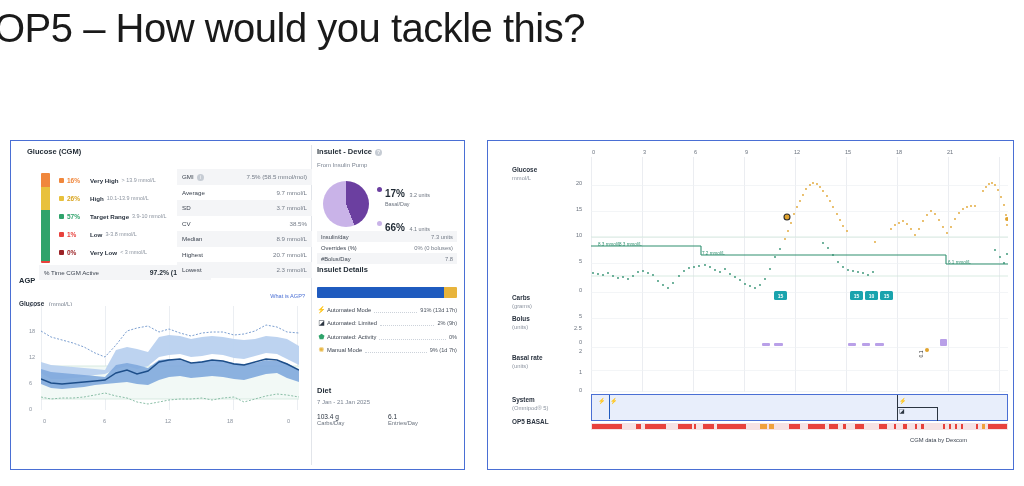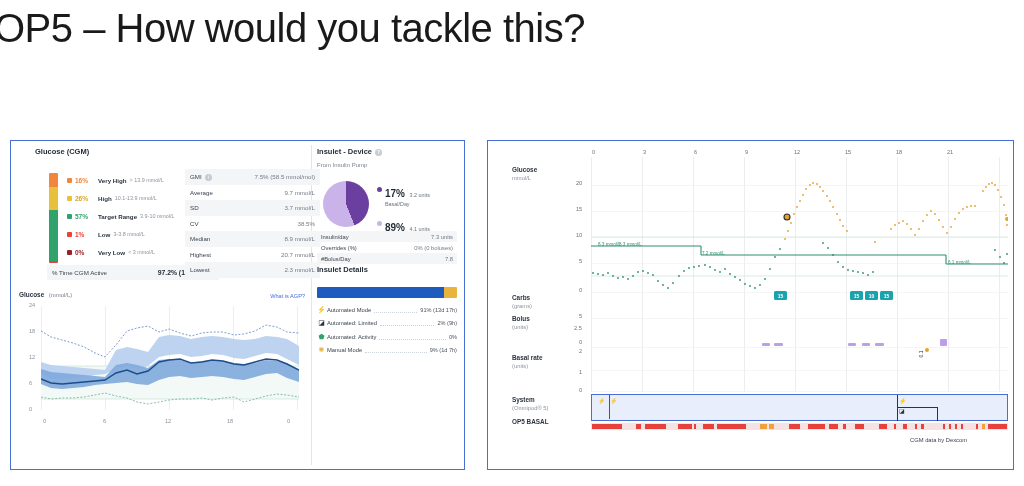--- a/index.html
+++ b/index.html
@@ -11,21 +11,21 @@
   #left-card{left:10px;top:140px;width:455px;height:330px;}
   #right-card{left:487px;top:140px;width:527px;height:330px;}
 
   .pane{position:absolute;box-sizing:border-box;}
   .divider-v{position:absolute;top:4px;bottom:4px;width:1px;background:#e2e5ea;}
 
   h3.sec{font-size:7.5px;font-weight:bold;color:#1f2933;margin:0;}
   .sub{font-size:6px;color:#7b8492;}
 
   
-  #glucose-pane{left:24px;top:6px;width:290px;}
+  #glucose-pane{left:16px;top:6px;width:290px;}
   .bar-col{position:absolute;left:14px;top:26px;width:9px;height:90px;border-radius:1px;overflow:hidden;display:flex;flex-direction:column;}
   .legend{position:absolute;left:32px;top:24px;width:150px;}
   .legend-row{height:18px;display:flex;align-items:center;gap:3px;}
   .sw{width:5px;height:5px;border-radius:1px;display:inline-block;}
   .pct{font-size:6.5px;font-weight:bold;width:20px;}
   .lname{font-size:6.2px;font-weight:bold;color:#2b3440;}
   .lrange{font-size:5.4px;color:#8b939f;}
   #cgm-active{position:absolute;left:12px;top:118px;width:172px;height:15px;background:#f4f5f7;display:flex;align-items:center;justify-content:space-between;padding:0 5px;box-sizing:border-box;}
   #cgm-active .k{font-size:6.2px;color:#3b434f;}
   #cgm-active .v{font-size:6.8px;font-weight:bold;color:#1f2933;}
@@ -168,20 +168,21 @@
         <span class="v">20.7 mmol/L</span>
       </div>
       <div class="mrow">
         <span>Lowest</span>
         <span class="v">2.3 mmol/L</span>
       </div>
     </div>
   </div>
 
   <div class="pane" id="agp-pane">
+    <h3 class="sec">AGP</h3>
     <div style="margin-top:7px;">
       <span style="font-size:6.4px;font-weight:bold;color:#2b3440;">Glucose</span>
       <span class="sub">(mmol/L)</span>
     </div>
     <div id="agp-link">What is AGP?</div>
 
     <div style="position:absolute;left:0;top:30px;width:285px;height:130px;">
       <span class="axis-lab" style="left:10px;top:-4px;">24</span>
       <span class="axis-lab" style="left:10px;top:22px;">18</span>
       <span class="axis-lab" style="left:10px;top:48px;">12</span>
@@ -227,21 +228,21 @@
         <span class="dot" style="background:#6b3fa0"></span>
         <span>
           <span class="ipct">17%</span>
           <span class="iunits">3.2 units</span>
           <div class="isub">Basal/Day</div>
         </span>
       </div>
       <div class="il">
         <span class="dot" style="background:#c9b3e8"></span>
         <span>
-          <span class="ipct">89%</span>
+          <span class="ipct">66%</span>
           <span class="iunits">4.1 units</span>
           <div class="isub">Bolus/Day</div>
         </span>
       </div>
     </div>
 
     <div style="position:absolute;left:0;top:84px;width:140px;">
       <div class="irow">
         <span>Insulin/day</span>
         <span class="v">7.3 units</span>
@@ -288,20 +289,34 @@
       </div>
       <div class="srow">
         <span class="sicon" style="color:#e8b43c">✺</span>
         <span class="sname">Manual Mode</span>
         <span class="dots"></span>
         <span class="sval">9% (1d 7h)</span>
       </div>
     </div>
   </div>
 
+  <div class="pane" id="diet-pane">
+    <h3 class="sec">Diet</h3>
+    <div class="sub" style="margin-top:4px;">7 Jan - 21 Jan 2025</div>
+    <div class="diet-cols">
+      <div class="diet-col">
+        <div class="dval">103.4 g</div>
+        <div class="dlab">Carbs/Day</div>
+      </div>
+      <div class="diet-col">
+        <div class="dval">6.1</div>
+        <div class="dlab">Entries/Day</div>
+      </div>
+    </div>
+  </div>
 </div>
 
 <div class="card" id="right-card">
 
   <span class="tick" style="left:104px;top:8px;">0</span>
   <span class="tick" style="left:155px;top:8px;">3</span>
   <span class="tick" style="left:206px;top:8px;">6</span>
   <span class="tick" style="left:257px;top:8px;">9</span>
   <span class="tick" style="left:306px;top:8px;">12</span>
   <span class="tick" style="left:357px;top:8px;">15</span>

